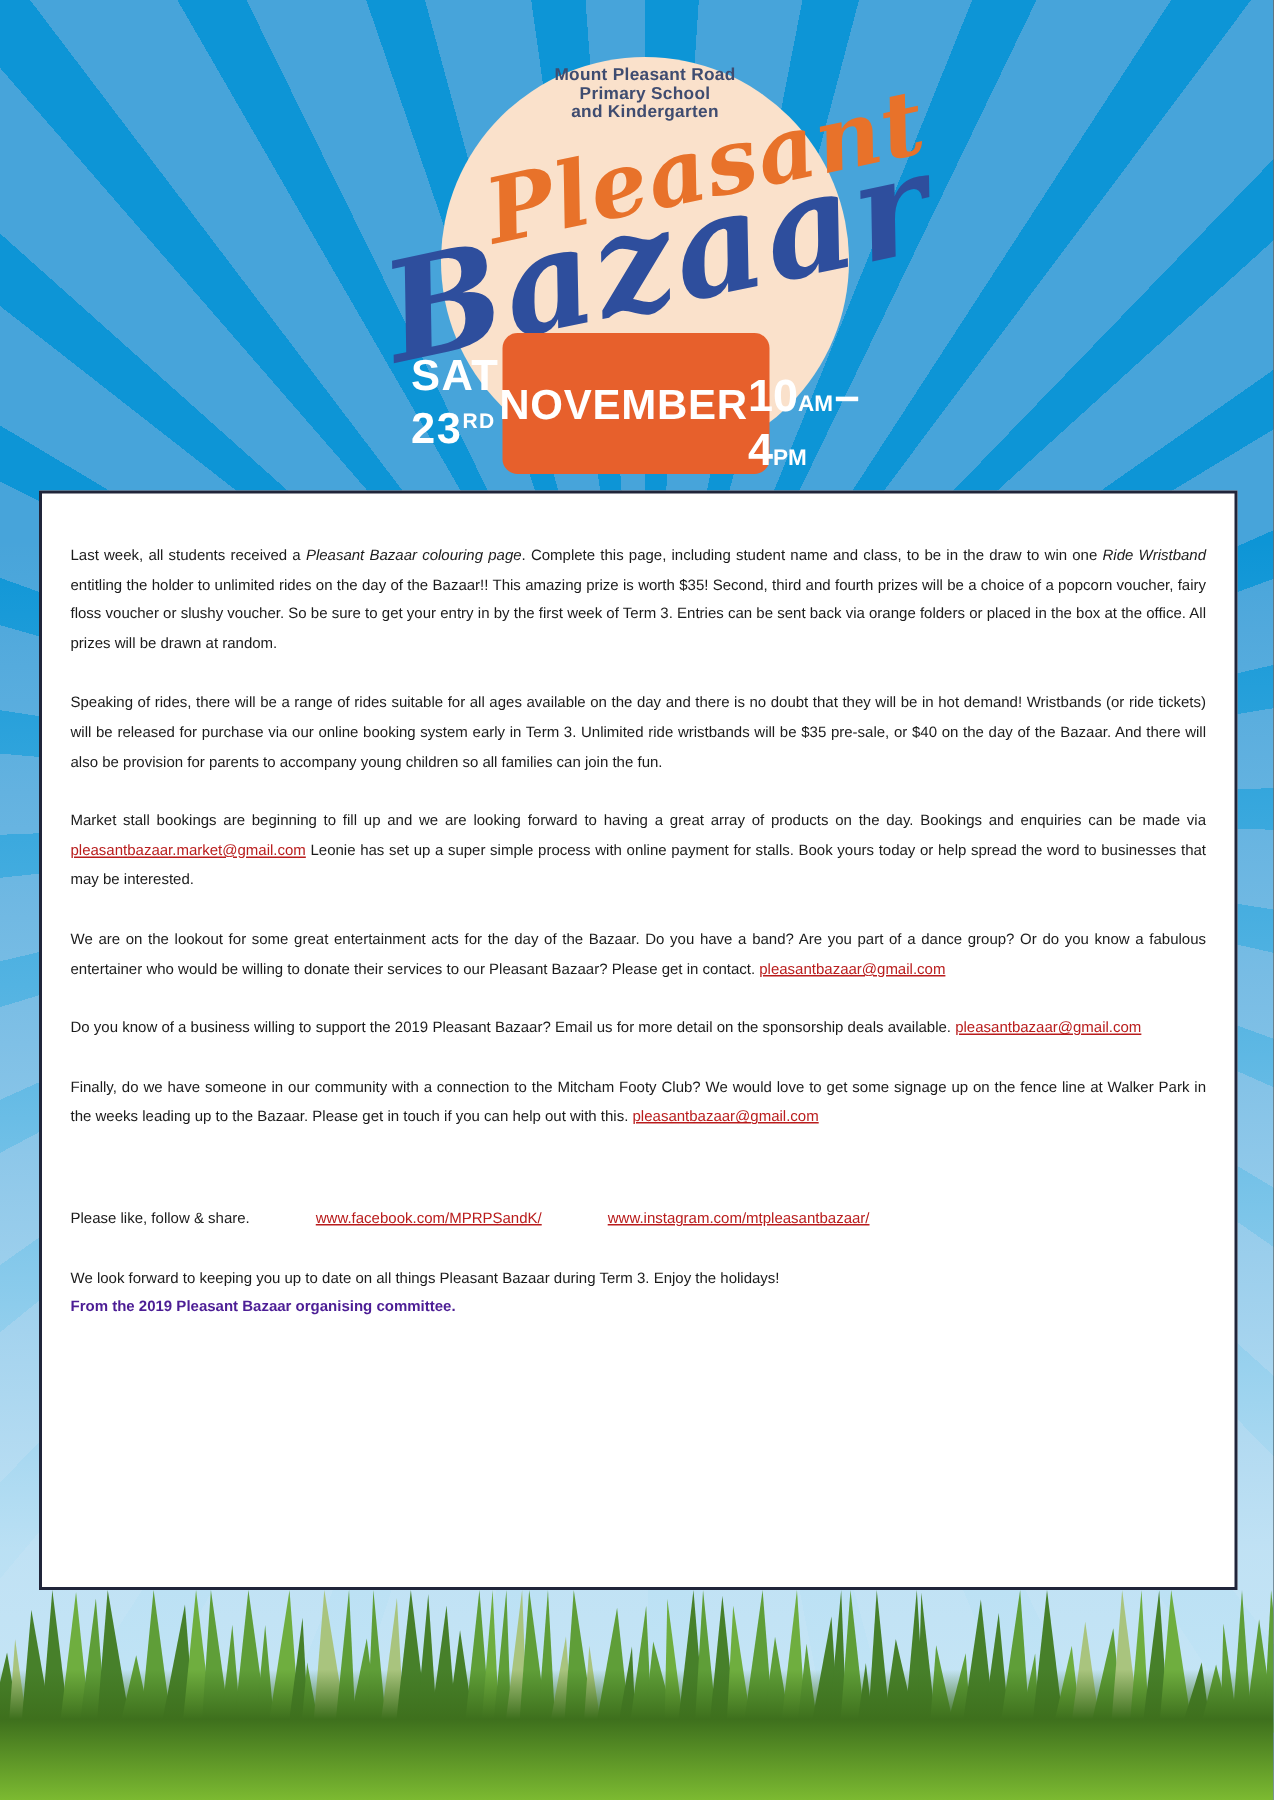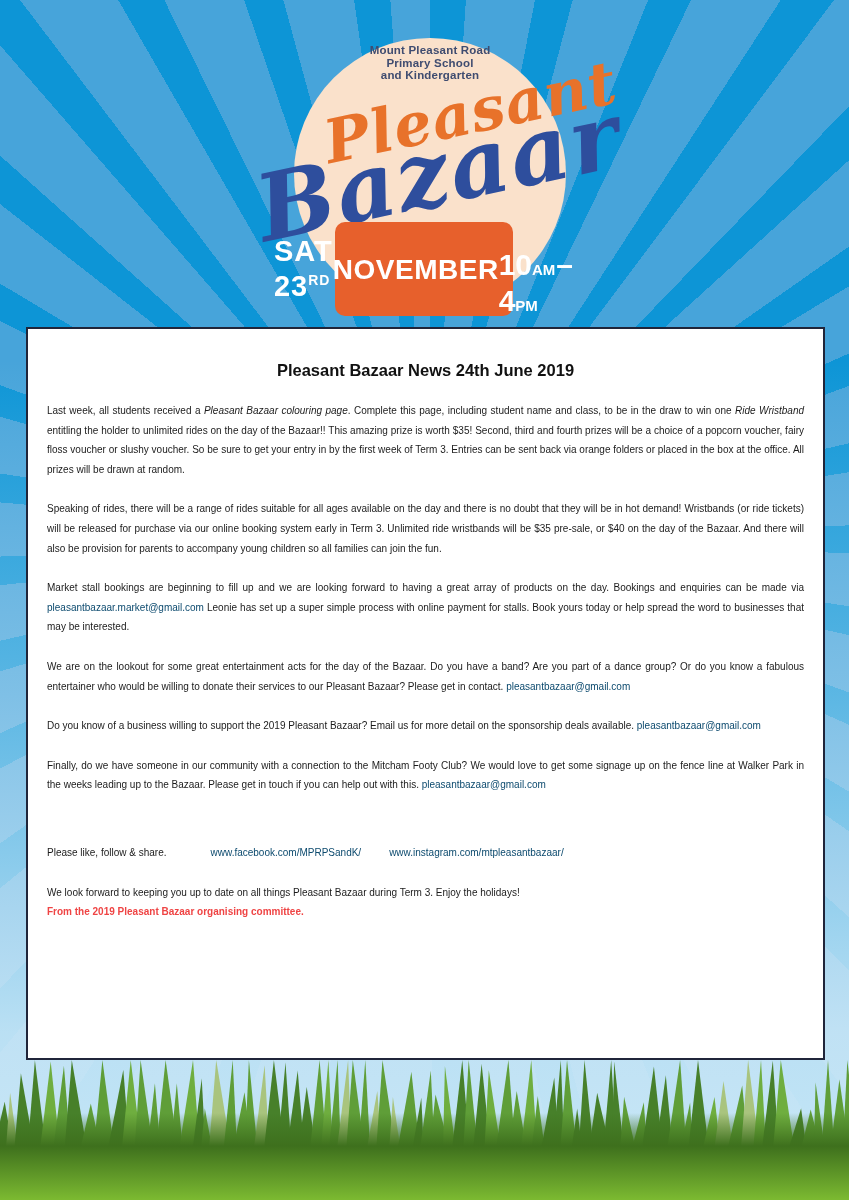--- a/index.html
+++ b/index.html
@@ -57,26 +57,26 @@
     padding:32px 19px 0 19px;
   }
   .newsletter-title{
     font-size:16.5px;font-weight:bold;text-align:center;color:#111;
     margin:0 0 21px 0;
   }
   .content-box p{
     font-size:10px;line-height:19.6px;text-align:justify;
     color:#1b1b1b;margin:0 0 20px 0;
   }
-  .content-box a{color:#0c4a6e;cursor:pointer;}
+  .content-box a{color:#b91c1c;text-decoration:underline;cursor:pointer;}
   .social-line{text-align:left !important;margin-top:48px !important;}
   .social-line .intro{margin-right:44px;}
-  .social-line .fb{margin-right:28px;}
+  .social-line .fb{margin-right:44px;}
   .closing{text-align:right;}
-  .closing strong{color:#ef4444;}
+  .closing strong{color:#4c1d95;}
   
   .grass{position:absolute;left:0;bottom:0;display:block;}
 </style>
 </head>
 <body>
 
 <div class="poster">
 
   <div class="sky"></div>
 
@@ -91,21 +91,20 @@
   <div class="logo-word logo-pleasant">Pleasant</div>
   <div class="logo-word logo-bazaar">Bazaar</div>
 
   <div class="date-banner">
     <div class="banner-line1"><span>SAT</span> <span>23</span><sup>RD</sup></div>
     <div class="banner-line2">NOVEMBER</div>
     <div class="banner-line3"><span class="big">10</span><span class="small">AM</span><span class="dash">–</span><span class="big">4</span><span class="small">PM</span></div>
   </div>
 
   <div class="content-box">
-    <h1 class="newsletter-title">Pleasant Bazaar News 24th June 2019</h1>
 
     <p><span>Last week, all students received a </span><em>Pleasant Bazaar colouring page</em><span>. Complete this page, including student name and class, to be in the draw to win one </span><em>Ride Wristband</em><span> entitling the holder to unlimited rides on the day of the Bazaar!! This amazing prize is worth $35! Second, third and fourth prizes will be a choice of a popcorn voucher, fairy floss voucher or slushy voucher. So be sure to get your entry in by the first week of Term 3. Entries can be sent back via orange folders or placed in the box at the office. All prizes will be drawn at random.</span></p>
 
     <p>Speaking of rides, there will be a range of rides suitable for all ages available on the day and there is no doubt that they will be in hot demand! Wristbands (or ride tickets) will be released for purchase via our online booking system early in Term 3. Unlimited ride wristbands will be $35 pre-sale, or $40 on the day of the Bazaar. And there will also be provision for parents to accompany young children so all families can join the fun.</p>
 
     <p><span>Market stall bookings are beginning to fill up and we are looking forward to having a great array of products on the day. Bookings and enquiries can be made via </span> <a>pleasantbazaar.market@gmail.com</a><span> Leonie has set up a super simple process with online payment for stalls. Book yours today or help spread the word to businesses that may be interested.</span></p>
 
     <p><span>We are on the lookout for some great entertainment acts for the day of the Bazaar. Do you have a band? Are you part of a dance group? Or do you know a fabulous entertainer who would be willing to donate their services to our Pleasant Bazaar? Please get in contact. </span><a>pleasantbazaar@gmail.com</a></p>
 
     <p><span>Do you know of a business willing to support the 2019 Pleasant Bazaar? Email us for more detail on the sponsorship deals available. </span><a>pleasantbazaar@gmail.com</a></p>

